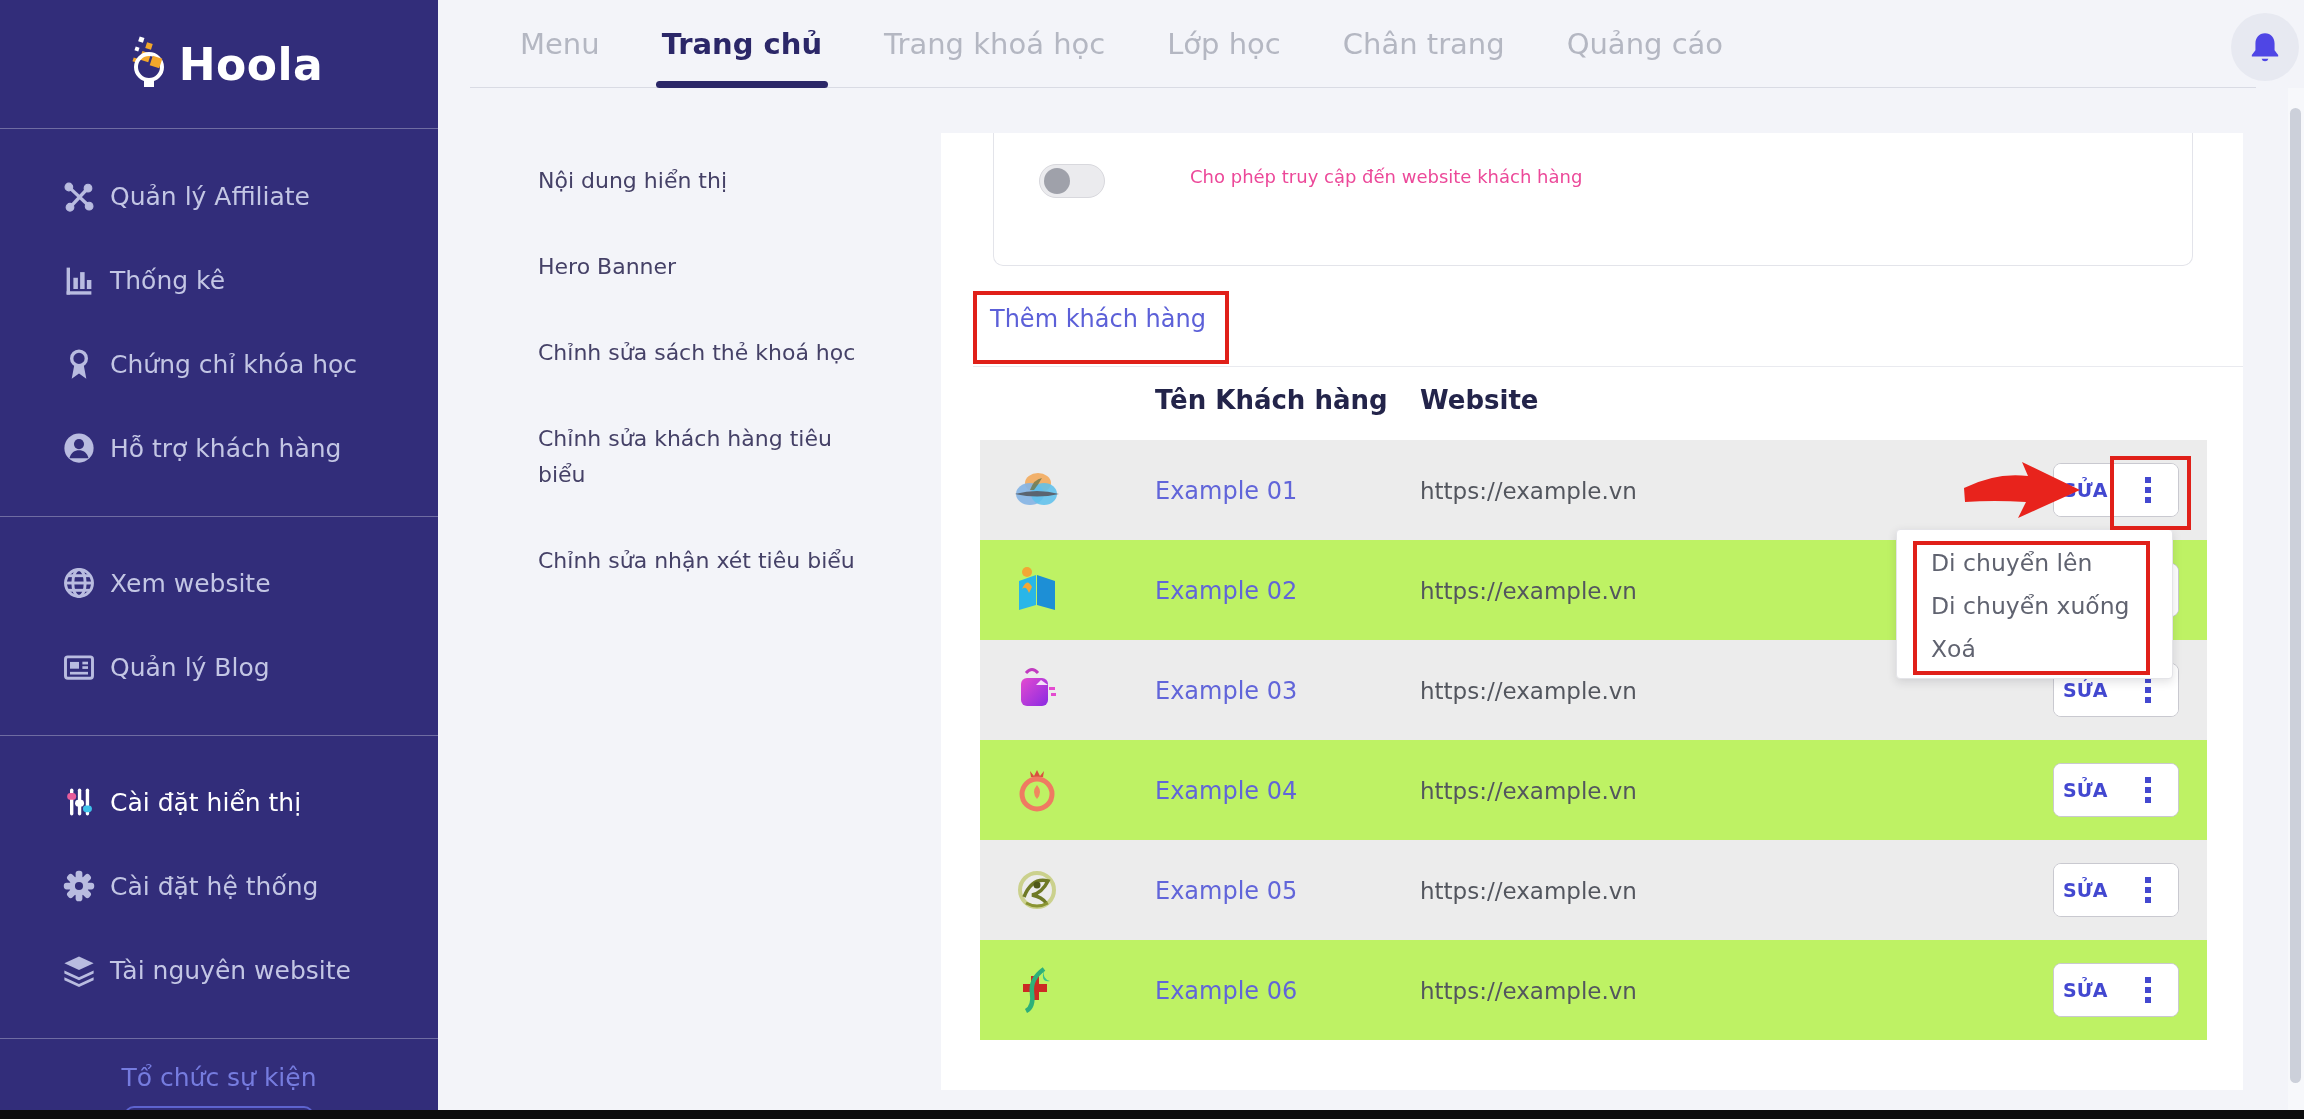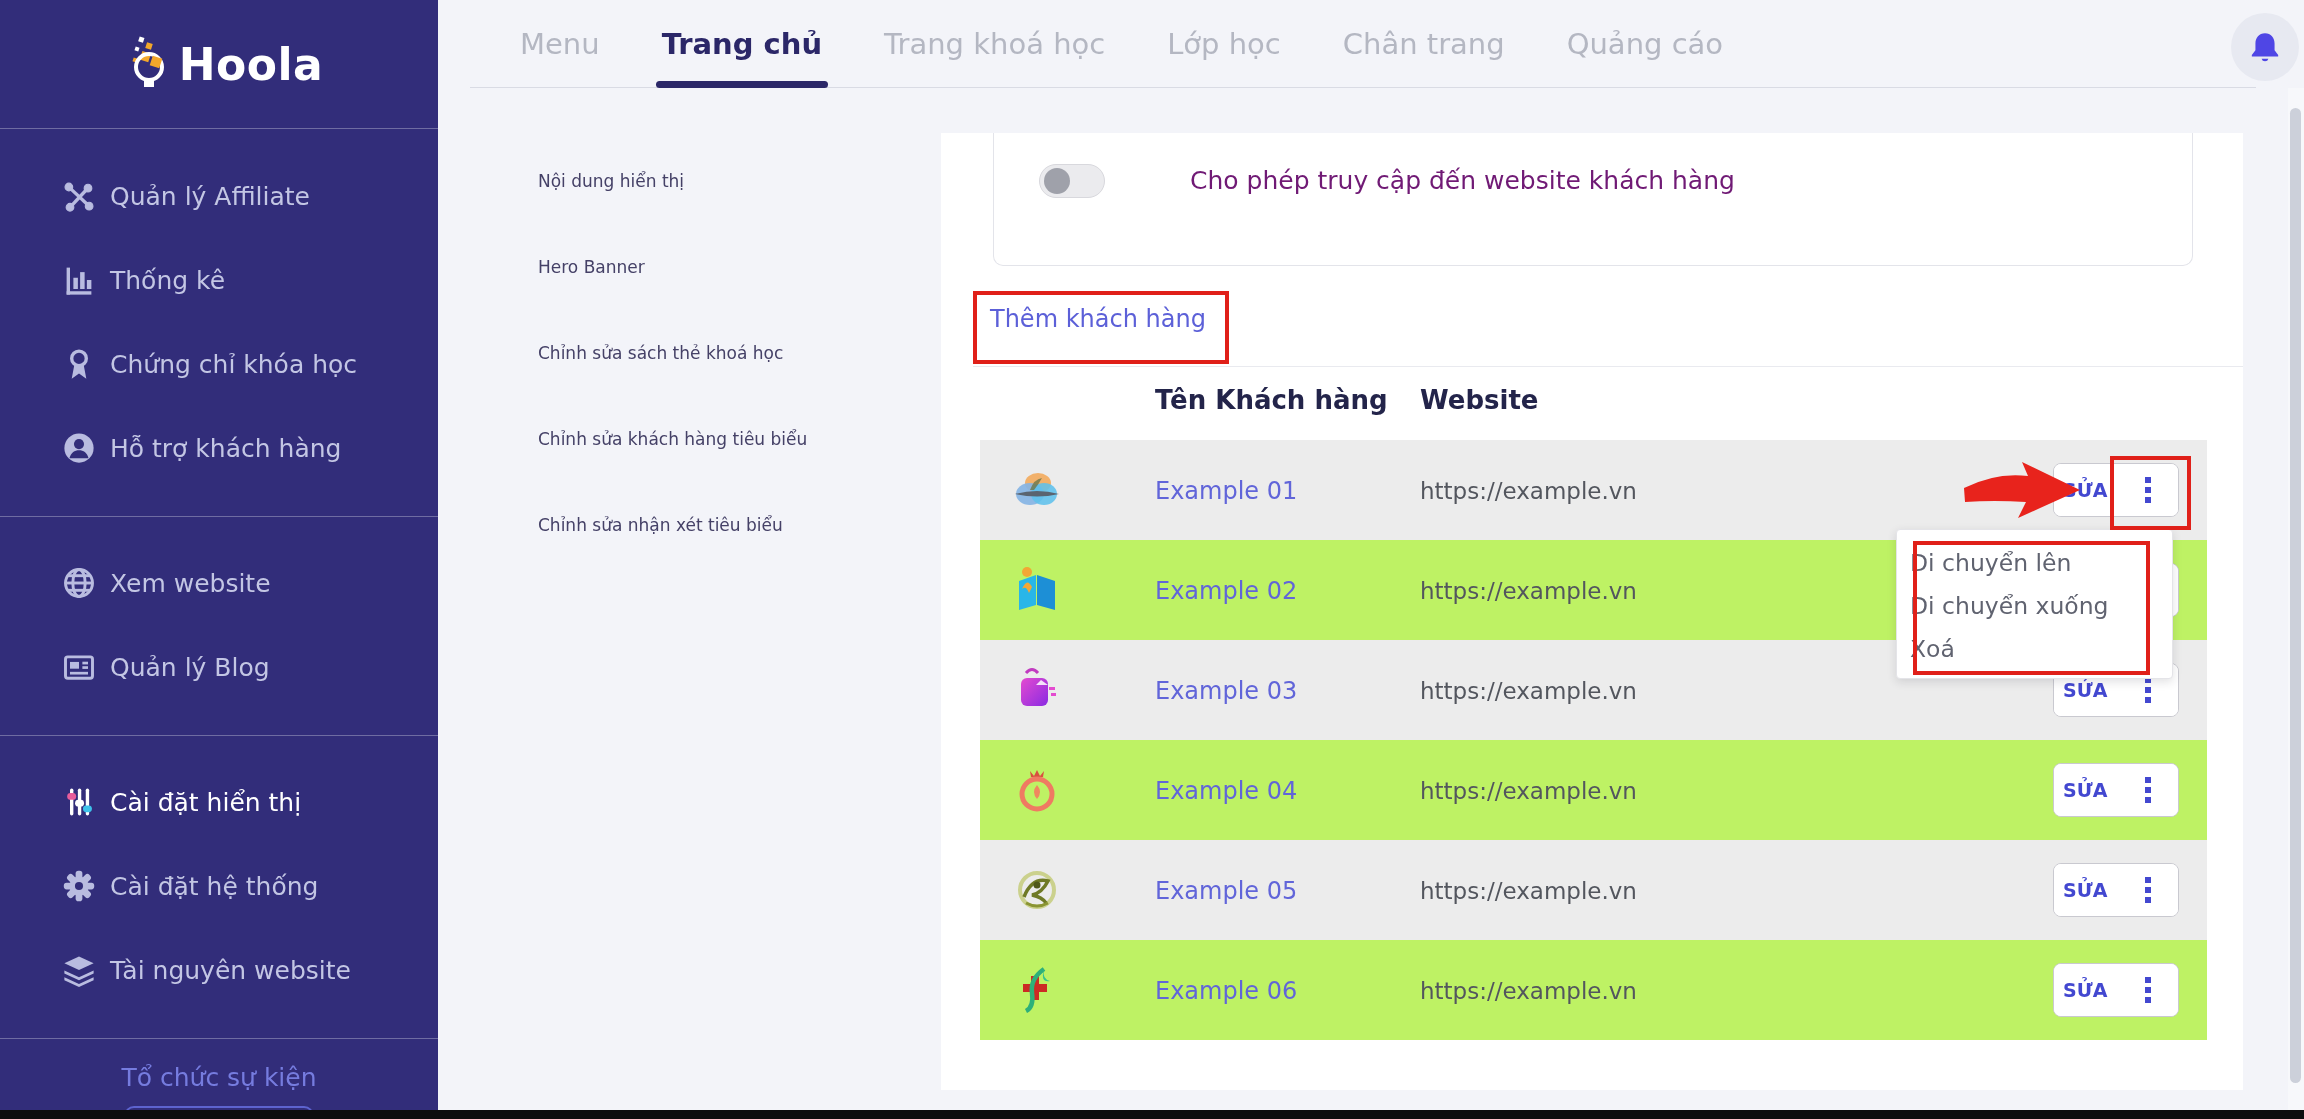--- a/index.html
+++ b/index.html
@@ -30,31 +30,31 @@
   .tab { position:relative; height:88px; display:flex; align-items:center; margin-right:62px;
          font-size:29px; color:#b4b7c2; cursor:pointer; white-space:nowrap; }
   .tab.active { color:#2b2768; font-weight:bold; }
   .tab.active::after { content:""; position:absolute; left:-6px; right:-6px; bottom:0; height:7px;
                        background:#2b2768; border-radius:4px; }
   .bell-wrap { position:absolute; left:2231px; top:13px; width:68px; height:68px; border-radius:50%;
                background:#e7e9f1; display:flex; align-items:center; justify-content:center; cursor:pointer; z-index:6;}
 
   
   .subnav { position:absolute; left:538px; top:163px; width:320px; }
-  .subnav-item { margin-bottom:50px; font-size:17px; line-height:36px; color:#454167; cursor:pointer; }
+  .subnav-item { margin-bottom:50px; font-size:22px; line-height:36px; color:#454167; cursor:pointer; }
 
   
   .panel { position:absolute; left:941px; top:133px; width:1302px; height:957px; background:#ffffff; }
   .toggle-card { position:absolute; left:52px; top:0; width:1200px; height:133px; background:#fff;
                  border-left:1px solid #e3e4ea; border-right:1px solid #e3e4ea; border-bottom:1px solid #e3e4ea;
                  border-radius:0 0 10px 10px; }
   .toggle { position:absolute; left:45px; top:31px; width:66px; height:34px; border-radius:17px;
             background:#ebebee; border:1px solid #d8d8dd; cursor:pointer; }
   .toggle .knob { position:absolute; left:4px; top:3px; width:26px; height:26px; border-radius:50%; background:#9fa1aa; }
-  .toggle-label { position:absolute; left:196px; top:33px; font-size:25px; color:#701a75; }
+  .toggle-label { position:absolute; left:196px; top:33px; font-size:18px; color:#ec4899; }
 
   .add-link { position:absolute; left:49px; top:172px; font-size:24px; color:#5c60d8;
               cursor:pointer; }
   .redbox-link { position:absolute; left:32px; top:158px; width:256px; height:73px;
                  border:4px solid #e02019; pointer-events:none; }
   .panel-divider { position:absolute; left:32px; top:233px; width:1270px; border-top:1px solid #e9eaef; }
 
   .thead { position:absolute; top:252px; left:0; width:100%; height:36px; }
   .th { position:absolute; font-size:26px; font-weight:bold; color:#23244a; }
   .th.c1 { left:214px;text-align:center; } .th.c2 { left:479px; }
@@ -76,21 +76,21 @@
 
   
   .arrow-annot { position:absolute; left:1962px; top:458px; width:146px; height:66px; z-index:40; pointer-events:none; }
   .redbox-kebab { position:absolute; left:2110px; top:456px; width:81px; height:74px;
                   border:4px solid #e02019; z-index:41; pointer-events:none; }
 
   
   .dropdown { position:absolute; left:1896px; top:529px; width:277px; height:150px; background:#ffffff;
               border:1px solid #e4e4e8; border-radius:4px; box-shadow:0 3px 10px rgba(40,40,60,.14);
               z-index:30; padding:12px 0 8px 0; display:flex; flex-direction:column; justify-content:space-between; }
-  .dd-item { padding-left:13px; font-size:23.5px; color:#606370; line-height:42px; cursor:pointer; }
+  .dd-item { padding-left:34px; font-size:23.5px; color:#606370; line-height:42px; cursor:pointer; }
   .redbox-menu { position:absolute; left:16px; top:11px; width:237px; height:134px;
                  border:4px solid #e02019; pointer-events:none; }
 
   
   .scroll-track { position:absolute; left:2288px; top:88px; width:16px; height:1022px; background:#f7f8fb; }
   .scroll-thumb { position:absolute; left:2px; top:20px; width:11px; height:975px; background:#ccd0da; border-radius:6px; cursor:pointer; }
   .bottom-bar { position:absolute; left:0; bottom:0; width:100%; height:9px; background:#0c0c0e; z-index:60; }
 </style>
 </head>
 <body>

